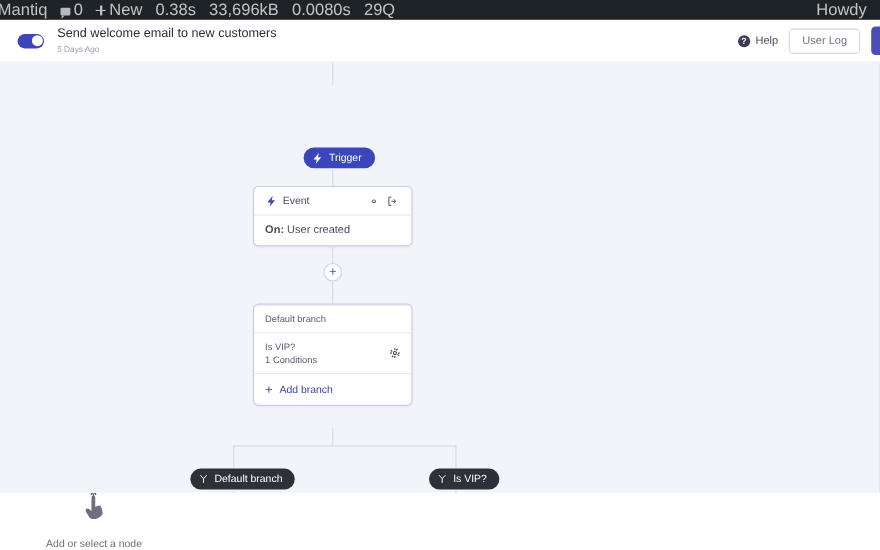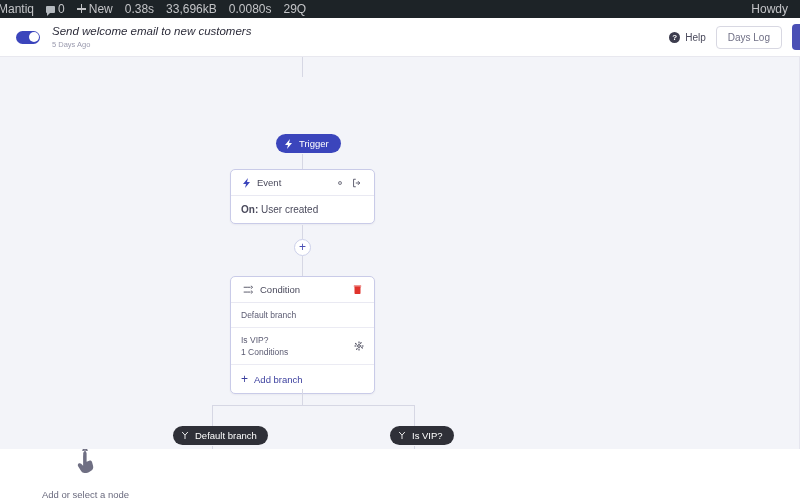--- a/index.html
+++ b/index.html
@@ -10,21 +10,21 @@
     overflow: hidden;
   }
 
   
   .admin-bar {
     height: 18px;
     background: #1d2327;
     color: #c3c4c7;
     display: flex;
     align-items: center;
-    font-size: 12px;
+    font-size: 15px;
     padding: 0 6px;
     position: relative;
   }
   .ab-item {
     display: flex; align-items: center; gap: 3px;
     padding: 0 6px;
     white-space: nowrap;
     color: #c3c4c7;
   }
   .ab-brand { font-weight: 400; padding-left: 0; margin-left: -8px; }
@@ -60,21 +60,21 @@
   .toggle {
     width: 24px; height: 13px; border-radius: 7px;
     background: #3b45bc; position: relative; flex: 0 0 auto;
     cursor: pointer;
   }
   .toggle .knob {
     position: absolute; right: 1.5px; top: 1.5px;
     width: 10px; height: 10px; border-radius: 50%; background: #fff;
   }
   .wf-meta { margin-left: 12px; display: flex; flex-direction: column; justify-content: center; }
-  .wf-title { font-size: 11.5px; color: #2c2c3a; line-height: 1.25; font-style: italic; }
+  .wf-title { font-size: 11.5px; color: #2c2c3a; line-height: 1.25; }
   .wf-sub { font-size: 7.5px; color: #9a9aae; line-height: 1.3; margin-top: 1px; }
   .hdr-right { margin-left: auto; display: flex; align-items: center; gap: 10px; padding-right: 0; height: 100%; }
   .help-btn {
     display: flex; align-items: center; gap: 5px;
     font-size: 10px; color: #4a4a5c; cursor: pointer;
   }
   .q-circle {
     width: 11px; height: 11px; border-radius: 50%;
     background: #3d3d4e; color: #fff; font-size: 8px;
     display: flex; align-items: center; justify-content: center;
@@ -197,21 +197,21 @@
   </div>
   <div class="wf-meta">
     <div class="wf-title">Send welcome email to new customers</div>
     <div class="wf-sub">5 Days Ago</div>
   </div>
   <div class="hdr-right">
     <div class="help-btn">
       <span class="q-circle">?</span>
       <span>Help</span>
     </div>
-    <div class="viewlog-btn">Days Log</div>
+    <div class="viewlog-btn">User Log</div>
     <div class="primary-btn"></div>
   </div>
 </div>
 
 <div class="body-wrap">
 
   <div class="canvas">
 
     <div class="connector" style="left:302px; top:0px; height:20px;"></div>
 
@@ -261,39 +261,20 @@
 
     <div class="connector" style="left:302px; top:168px; height:14px;"></div>
 
     <div class="node plus-node" style="left:294px; top:182px;">
       <span>+</span>
     </div>
 
     <div class="connector" style="left:302px; top:199px; height:20px;"></div>
 
     <div class="node card" style="left:230px; top:219px; width:145px;">
-      <div class="card-head">
-        <span class="ico ico-static">
-          <svg width="11" height="10" viewBox="0 0 16 14" fill="none" stroke="#4a4a5c" stroke-width="1.3">
-            <path d="M1 3h6l4 0"></path>
-              <path d="M1 10h6l4 0"></path>
-              <path d="M11.5 1l2.5 2-2.5 2"></path>
-              <path d="M11.5 8l2.5 2-2.5 2"></path>
-          </svg>
-        </span>
-        <span>Condition</span>
-        <span class="head-actions">
-          <span class="ico">
-            <svg width="9" height="11" viewBox="0 0 12 14">
-              <rect x="2" y="3" width="8" height="10" rx="1" fill="#e0332c"></rect>
-              <rect x="1" y="1.5" width="10" height="1.6" rx=".6" fill="#e0332c"></rect>
-            </svg>
-          </span>
-        </span>
-      </div>
       <div class="card-divider"></div>
 
       <div class="cond-row">
         <div class="lines">
           <div>Default branch</div>
         </div>
       </div>
       <div class="rowline"></div>
 
       <div class="cond-row">

